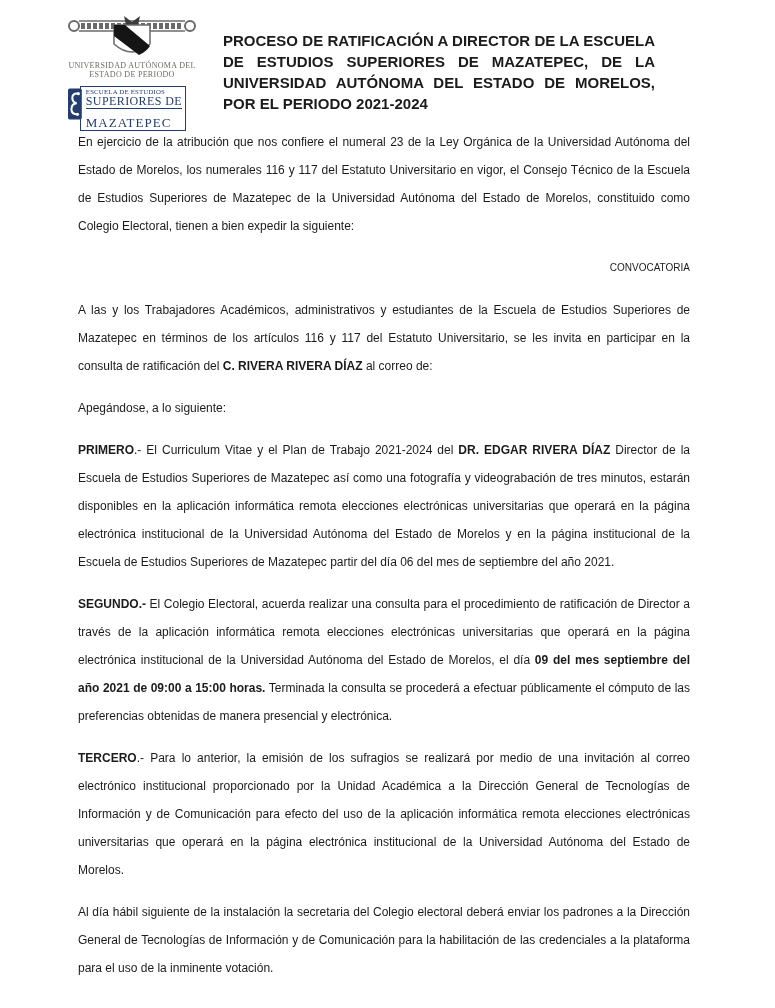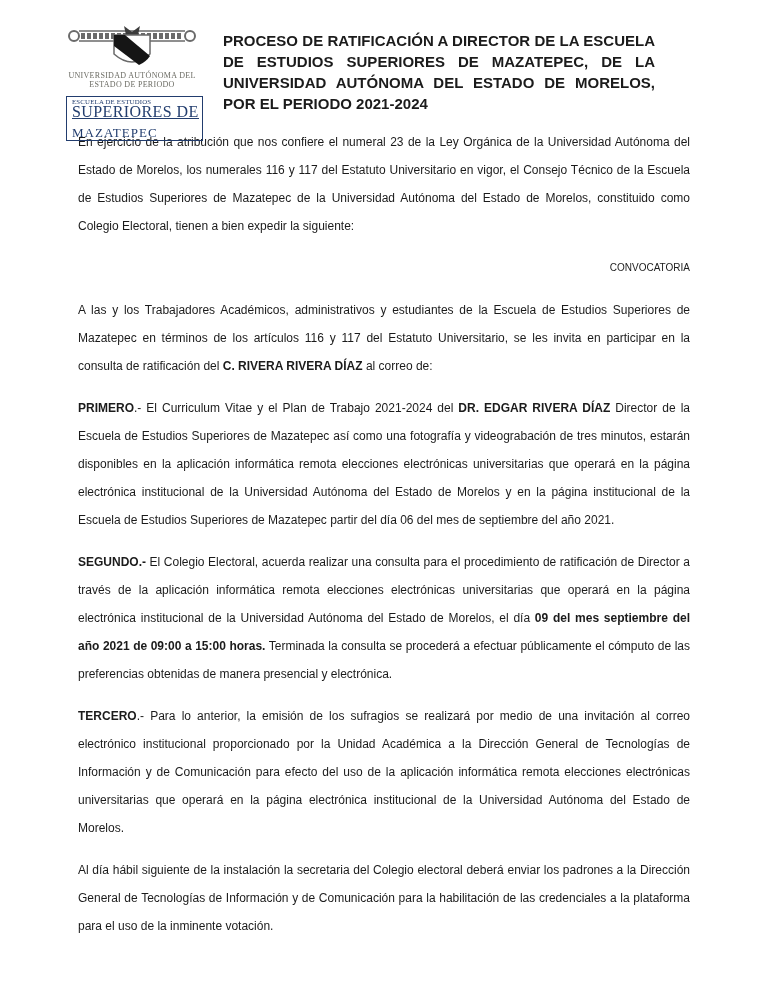--- a/index.html
+++ b/index.html
@@ -10,21 +10,21 @@
     height: 1008px;
     background: #ffffff;
     overflow: hidden;
     font-family: "Liberation Sans", sans-serif;
     color: #1b1b1b;
   }
 
   
   .doc-header { position: relative; height: 112px; }
 
-  .logo-col { position: absolute; left: 58px; top: 24px; width: 148px; }
+  .logo-col { position: absolute; left: 58px; top: 14px; width: 148px; }
 
   .uaem-logo { text-align: center; }
   .uaem-logo svg { display: block; margin: 0 auto; }
   .uaem-caption {
     margin-top: 2px;
     font-family: "Liberation Serif", serif;
     font-variant: small-caps;
     font-size: 8px;
     line-height: 8.5px;
     letter-spacing: 0.3px;
@@ -37,21 +37,21 @@
   .school-logo svg { display: block; position: relative; z-index: 2; }
   .school-text {
     margin-left: -2px;
     border: 1px solid #223d6e;
     padding: 1px 3px 1px 5px;
     color: #223d6e;
     font-family: "Liberation Serif", serif;
     flex: 1;
   }
   .school-text .s1 { display: block; font-size: 6.8px; line-height: 8px; letter-spacing: 0.2px; white-space: nowrap; }
-  .school-text .s2 { display: block; font-size: 16px; line-height: 11px; letter-spacing: 0.4px; border-bottom: 1px solid #223d6e; padding-bottom: 1px; white-space: nowrap; }
+  .school-text .s2 { display: block; font-size: 12px; line-height: 11px; letter-spacing: 0.4px; border-bottom: 1px solid #223d6e; padding-bottom: 1px; white-space: nowrap; }
   .school-text .s3 { display: block; font-size: 13px; line-height: 13px; letter-spacing: 1px; margin-top: 7px; white-space: nowrap; }
 
   .doc-title {
     position: absolute;
     left: 220px;
     top: 27px;
     width: 432px;
     margin: 3px;
     font-size: 15px;
     font-weight: bold;
@@ -128,20 +128,21 @@
 
   <main class="doc-body">
 
     <p>En ejercicio de la atribución que nos confiere el numeral 23 de la Ley Orgánica de la Universidad Autónoma del Estado de Morelos, los numerales 116 y 117 del Estatuto Universitario en vigor, el Consejo Técnico de la Escuela de Estudios Superiores de Mazatepec de la Universidad Autónoma del Estado de Morelos, constituido como Colegio Electoral, tienen a bien expedir la siguiente:</p>
 
     <h2>CONVOCATORIA</h2>
 
     <p><span>A las y los Trabajadores Académicos, administrativos y estudiantes de la Escuela de Estudios Superiores de Mazatepec en términos de los artículos 116 y 117 del Estatuto Universitario, se les invita en participar en la consulta de ratificación del </span><span class="b">C. RIVERA RIVERA DÍAZ</span><span> al correo de:</span></p>
 
 
+    <p class="plain-left">Apegándose, a lo siguiente:</p>
 
     <p><span class="b">PRIMERO</span><span>.- El Curriculum Vitae y el Plan de Trabajo 2021-2024 del </span><span class="b">DR. EDGAR RIVERA DÍAZ</span><span> Director de la Escuela de Estudios Superiores de Mazatepec así como una fotografía y videograbación de tres minutos, estarán disponibles en la aplicación informática remota elecciones electrónicas universitarias que operará en la página electrónica institucional de la Universidad Autónoma del Estado de Morelos y en la página institucional de la Escuela de Estudios Superiores de Mazatepec partir del día 06 del mes de septiembre del año 2021.</span></p>
 
     <p><span class="b">SEGUNDO.-</span><span> El Colegio Electoral, acuerda realizar una consulta para el procedimiento de ratificación de Director a través de la aplicación informática remota elecciones electrónicas universitarias que operará en la página electrónica institucional de la Universidad Autónoma del Estado de Morelos, el día </span><span class="b">09 del mes septiembre del año 2021 de 09:00 a 15:00 horas.</span><span> Terminada la consulta se procederá a efectuar públicamente el cómputo de las preferencias obtenidas de manera presencial y electrónica.</span></p>
 
     <p><span class="b">TERCERO</span><span>.- Para lo anterior, la emisión de los sufragios se realizará por medio de una invitación al correo electrónico institucional proporcionado por la Unidad Académica a la Dirección General de Tecnologías de Información y de Comunicación para efecto del uso de la aplicación informática remota elecciones electrónicas universitarias que operará en la página electrónica institucional de la Universidad Autónoma del Estado de Morelos.</span></p>
 
     <p>Al día hábil siguiente de la instalación la secretaria del Colegio electoral deberá enviar los padrones a la Dirección General de Tecnologías de Información y de Comunicación para la habilitación de las credenciales a la plataforma para el uso de la inminente votación.</p>
 
   </main>

